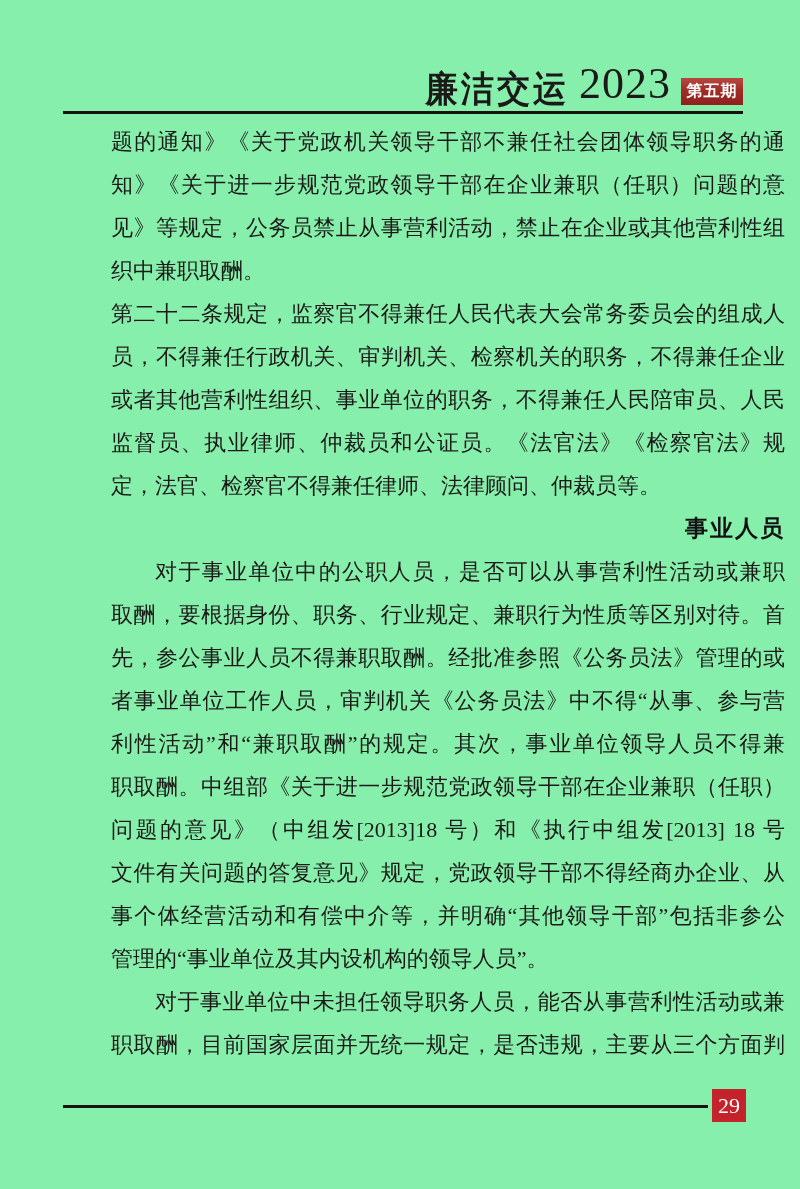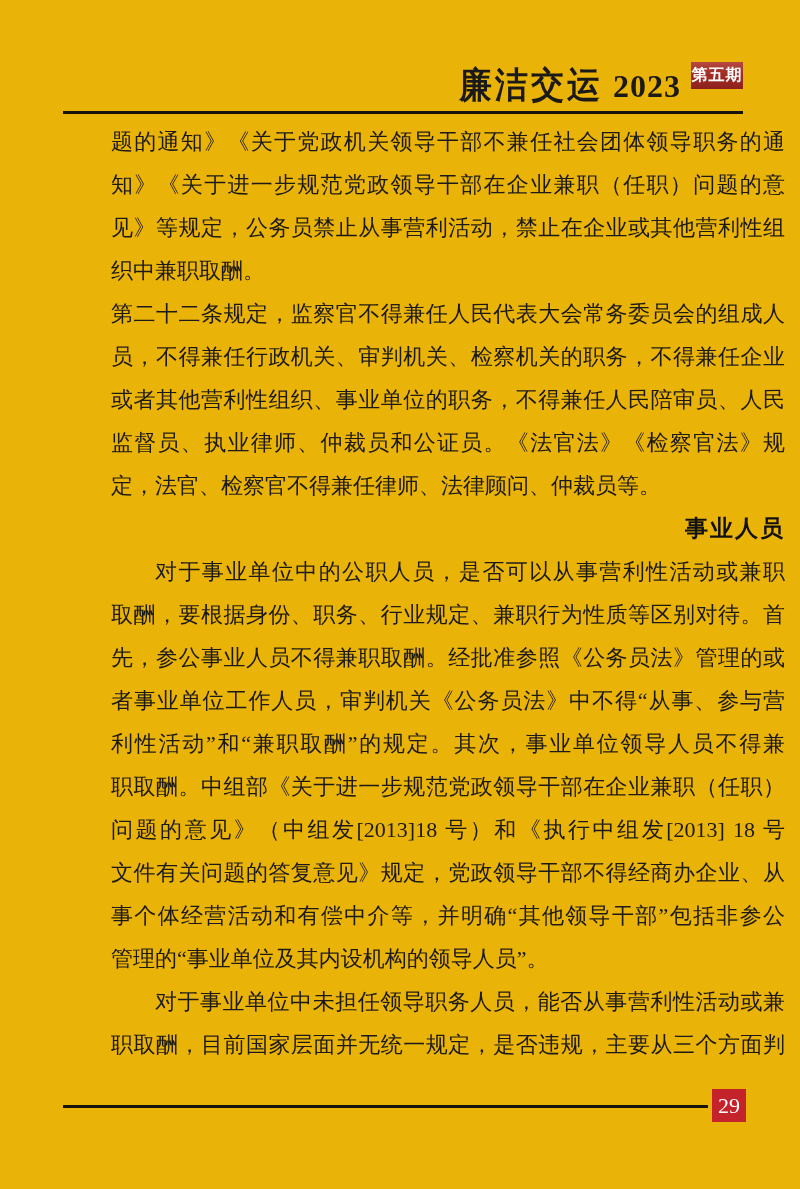--- a/index.html
+++ b/index.html
@@ -1,21 +1,21 @@
 <!DOCTYPE html>
 <html><head>
 <meta charset="utf-8">
 <style>
   html, body { margin: 0; padding: 0; background: #e8e8e8; }
   .page {
     position: relative;
     width: 800px;
     height: 1189px;
     margin: 0 auto;
-    background: #eab308;
+    background: #86efac;
     overflow: hidden;
     font-family: "Liberation Serif", "DejaVu Serif", serif;
     color: #1c1a18;
   }
 
   
   .masthead {
     position: absolute;
     top: 62px;
     right: 57px;
@@ -25,30 +25,30 @@
   }
   .masthead-title {
     font-weight: bold;
     font-size: 33px;
     line-height: 1;
     letter-spacing: 3px;
     padding-bottom: 3px;
     transform: scaleY(1.08);
   }
   .masthead-year {
-    font-weight: bold;
-    font-size: 32px;
+    font-weight: normal;
+    font-size: 44px;
     line-height: 1;
     padding-bottom: 3px;
     letter-spacing: 1px;
   }
   .issue-badge {
-    width: 52px;
+    width: 62px;
     height: 27px;
-    margin-bottom: 16px;
+    margin-bottom: 4px;
     background: linear-gradient(180deg, #b54a42 0%, #a12c26 45%, #8e211d 100%);
     color: #ffffff;
     font-family: "Liberation Sans", "DejaVu Sans", sans-serif;
     font-weight: bold;
     font-size: 16px;
     letter-spacing: 1px;
     display: flex;
     align-items: center;
     justify-content: center;
   }

